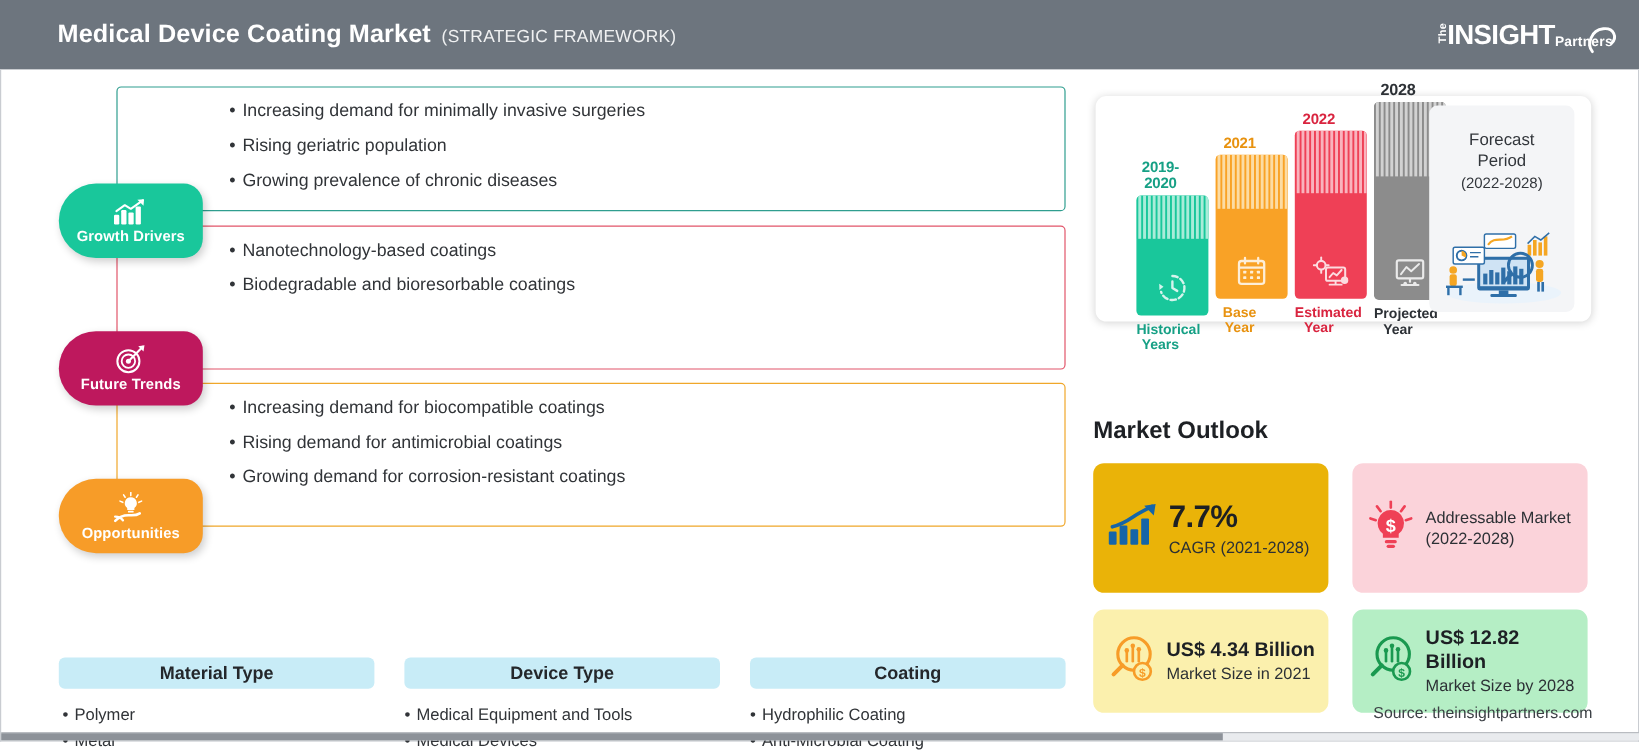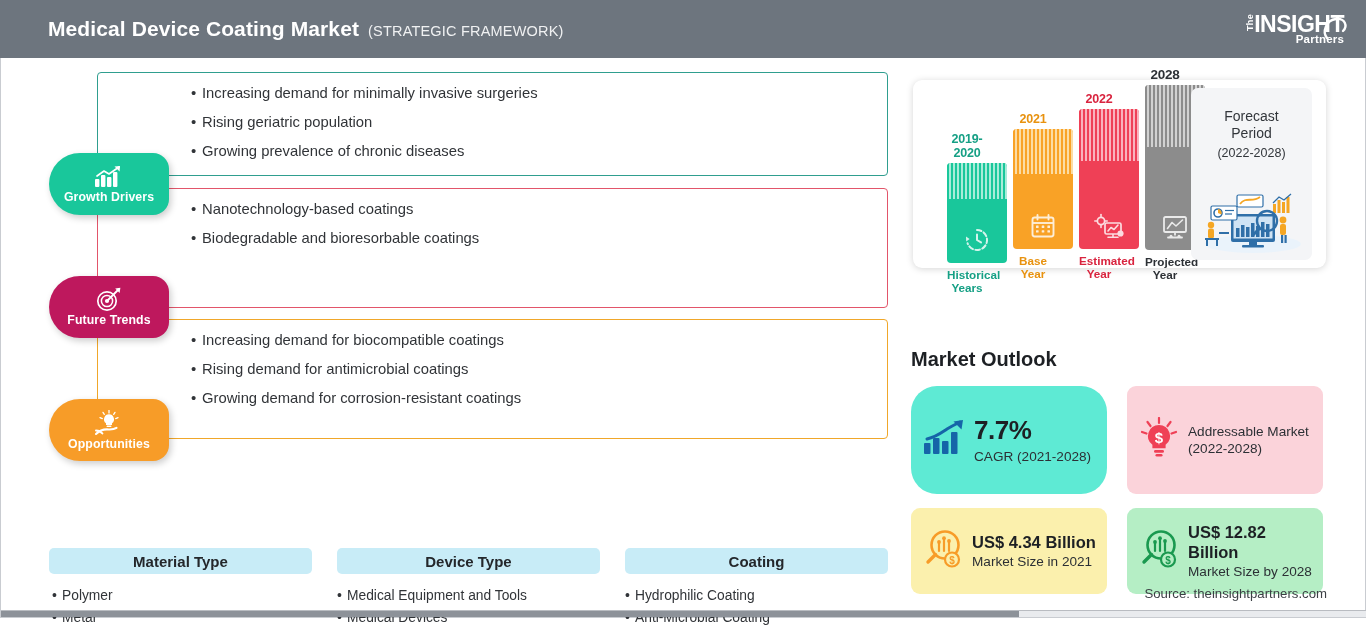--- a/index.html
+++ b/index.html
@@ -26,21 +26,21 @@
     font-size: 21px;
     font-weight: bold;
     letter-spacing: .1px;
   }
   .header-sub {
     color: #f0f1f2;
     font-size: 14.5px;
     font-weight: normal;
     letter-spacing: .2px;
   }
-  .logo { display: flex; flex-direction: column; align-items: flex-end; position: relative; padding-right: 4px; justify-content: flex-end; }
+  .logo { display: flex; flex-direction: row; align-items: flex-end; position: relative; padding-right: 4px; justify-content: flex-end; }
   .logo-row { display: flex; align-items: flex-end; line-height: 1; }
   .logo-the {
     color: #fff; font-size: 9px; font-weight: bold;
     transform: rotate(-90deg); transform-origin: center;
     margin-right: -5px; margin-bottom: 9px; letter-spacing: .3px;
   }
   .logo-insight { color: #fff; font-size: 23px; font-weight: bold; letter-spacing: -.5px; }
   .logo-partners { color: #fff; font-size: 11.5px; font-weight: bold; margin-top: -3px; letter-spacing: .2px; }
   .logo-arc { position: absolute; right: -2px; top: 1px; }
 
@@ -188,21 +188,21 @@
     display: flex; align-items: center; gap: 9px;
     padding: 10px 10px 10px 12px;
   }
   .card.tall { height: 108px; }
   .card.short { height: 86px; }
   .card-icon { flex: 0 0 auto; }
   .card-txt { line-height: 1.22; }
   .card-big { font-size: 16.5px; font-weight: bold; color: #1d2024; }
   .card-big.xl { font-size: 26px; letter-spacing: -.5px; }
   .card-small { font-size: 13.6px; color: #2c3035; margin-top: 2px; }
-  .c-blue  { background: #5eead4; border-radius: 26px; }
+  .c-blue  { background: #eab308; }
   .c-pink  { background: #fbd3da; }
   .c-yellow{ background: #fbf0ad; }
   .c-green { background: #b5eec5; }
 
   .source {
     position: absolute; right: 40px; top: 528px;
     font-size: 13.2px; color: #3c4045; text-align: center;
   }
 </style>
 </head>

